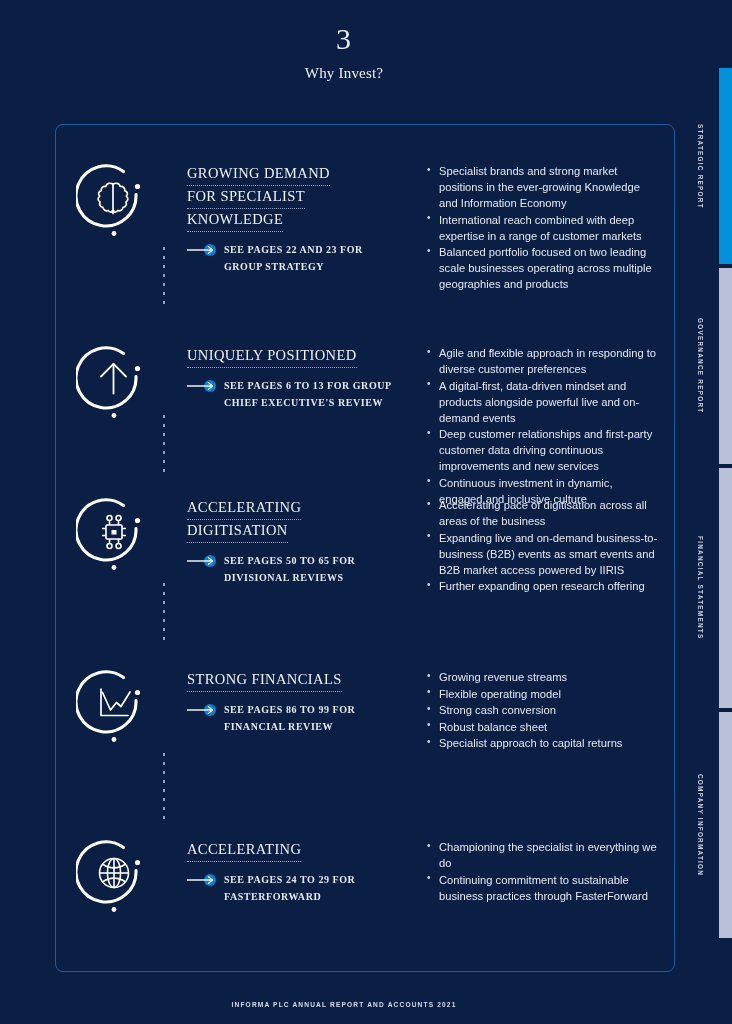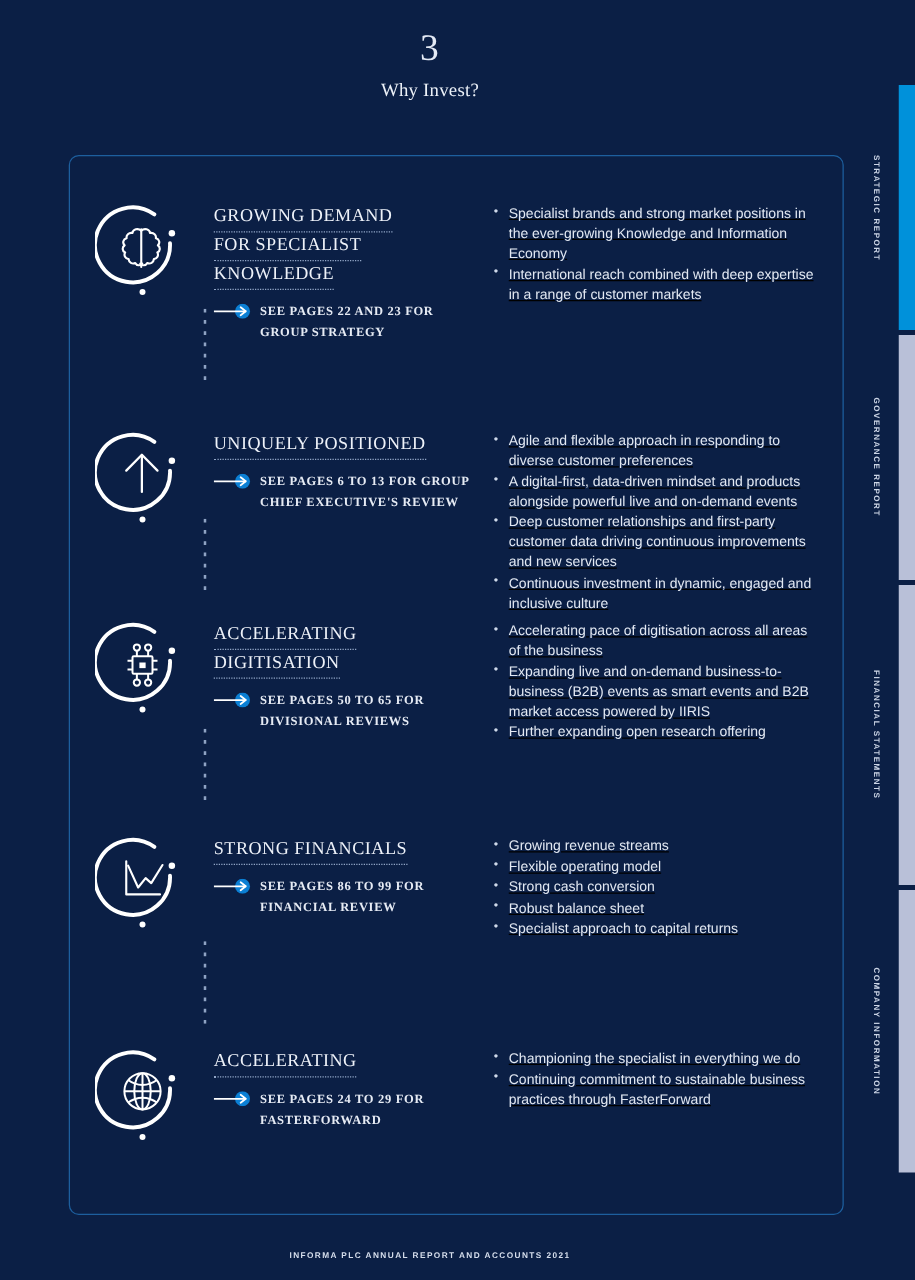--- a/index.html
+++ b/index.html
@@ -41,20 +41,21 @@
     border-radius: 8px;
   }
 
   
   .rows { position: relative; padding: 0; }
   .row {
     position: absolute;
     left: 0; width: 100%;
     display: flex;
     align-items: flex-start;
+    gap: 16px;
   }
   .icon-cell {
     position: relative;
     width: 115px; min-width: 115px;
     display: flex; justify-content: center;
     padding-top: 10px;
   }
   .icon-wrap { position: relative; width: 76px; height: 76px; }
   .icon-wrap svg { display: block; width: 76px; height: 76px; }
 
@@ -99,21 +100,20 @@
     color: #e6ebf4;
     line-height: 1.7;
     text-transform: uppercase;
   }
 
   .bullets-cell {
     flex: 1;
     padding-top: 12px;
     padding-right: 16px;
     padding-left: 14px;
-    text-decoration: underline;
   }
   ul.bullets { list-style: none; }
   ul.bullets li {
     position: relative;
     padding-left: 12px;
     font-size: 11.2px;
     line-height: 1.43;
     color: #e3e9f3;
     margin-bottom: 0.5px;
   }
@@ -207,20 +207,21 @@
               <div>
                 <div class="seelink-text">SEE PAGES 22 AND 23 FOR</div>
                 <div class="seelink-text">GROUP STRATEGY</div>
               </div>
             </div>
           </div>
           <div class="bullets-cell">
             <ul class="bullets">
               <li>Specialist brands and strong market positions in the ever-growing Knowledge and Information Economy</li>
               <li>International reach combined with deep expertise in a range of customer markets</li>
+              <li>Balanced portfolio focused on two leading scale businesses operating across multiple geographies and products</li>
             </ul>
           </div>
         </div>
         <div class="row" style="top: 208px;">
           <div class="icon-cell">
             <div class="icon-wrap">
   <svg viewBox="0 0 76 76" fill="none">
     <path d="M47.5 10.5 A30 30 0 1 0 60 33.5" stroke="#ffffff" stroke-width="3.1" stroke-linecap="round"></path>
     <circle cx="61.5" cy="25.5" r="2.6" fill="#ffffff"></circle>
     <circle cx="38" cy="72.5" r="2.4" fill="#ffffff"></circle>

